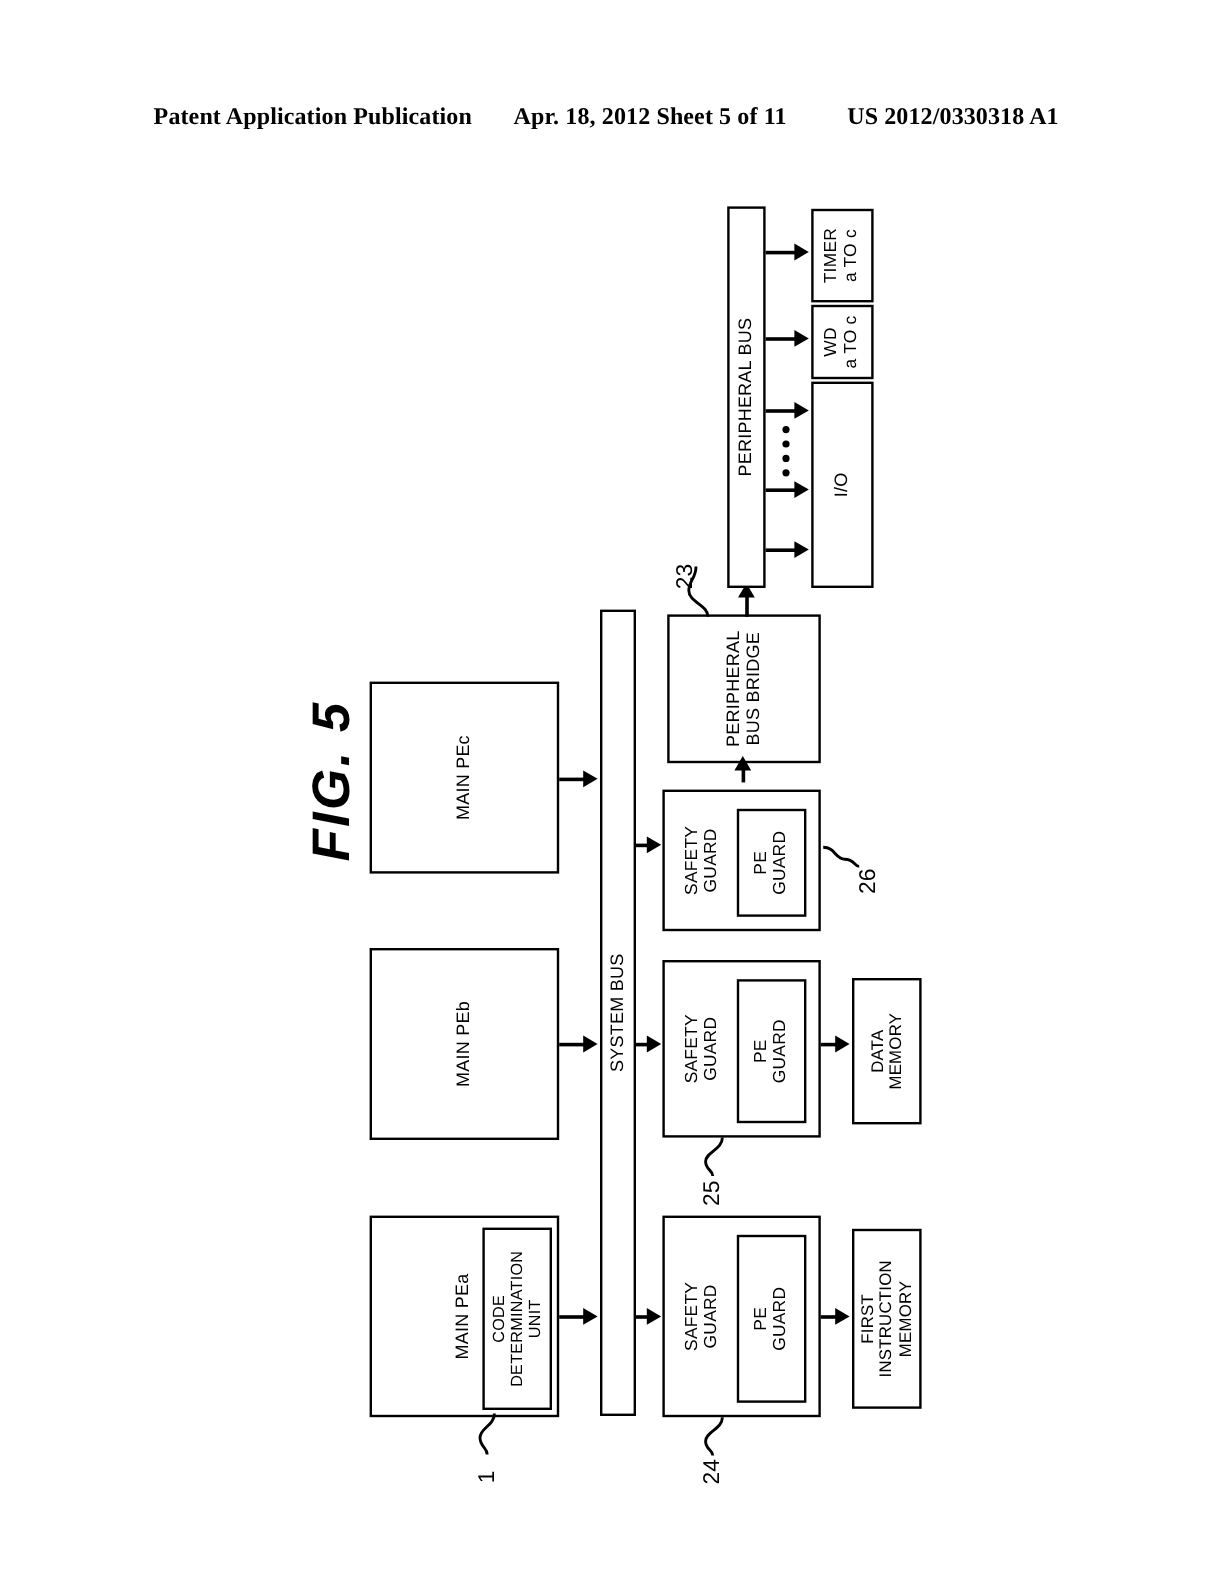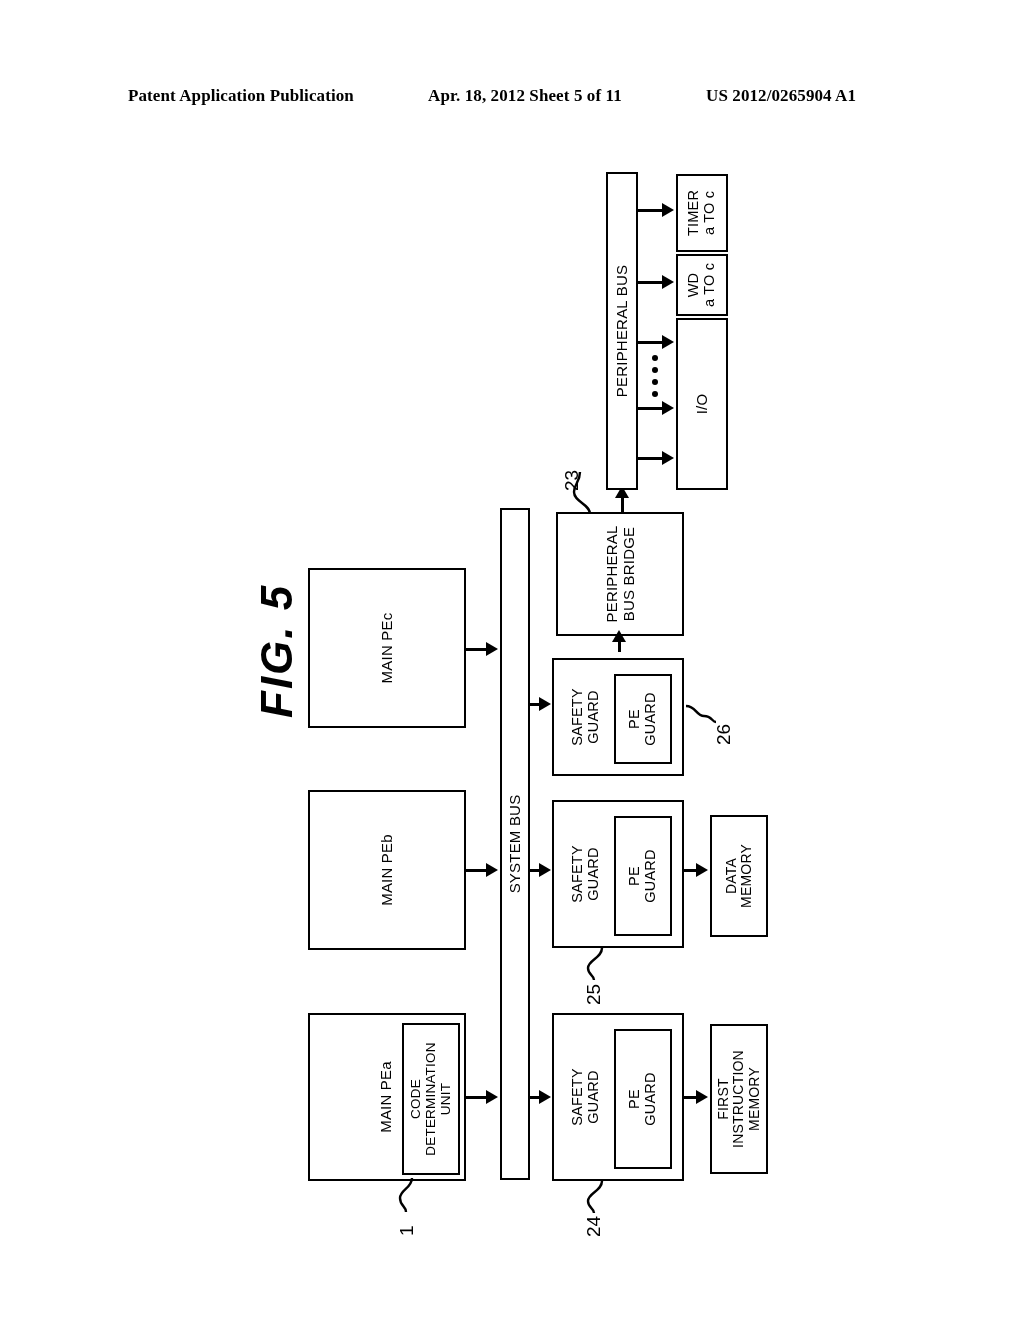--- a/index.html
+++ b/index.html
@@ -19,21 +19,21 @@
 
   
   #page-header {
     position: absolute;
     left: 0;
     top: 86px;
     width: 1024px;
     height: 26px;
     font-family: "Liberation Serif", serif;
     font-weight: bold;
-    font-size: 17px;
+    font-size: 20px;
     letter-spacing: 0.1px;
     white-space: nowrap;
   }
   #page-header .hdr-pub   { position: absolute; left: 128px;  top: 0; }
   #page-header .hdr-date  { position: absolute; left: 428px;  top: 0; }
   #page-header .hdr-num   { position: absolute; left: 706px;  top: 0; }
 
   
   #figure {
     position: absolute;
@@ -120,21 +120,21 @@
   }
 
   svg.leader { position: absolute; overflow: visible; }
 </style>
 </head>
 <body>
 
 <div id="page-header">
   <span class="hdr-pub">Patent Application Publication</span>
   <span class="hdr-date">Apr. 18, 2012   Sheet 5 of 11</span>
-  <span class="hdr-num">US 2012/0265904 A1</span>
+  <span class="hdr-num">US 2012/0330318 A1</span>
 </div>
 
 <div id="figure">
 
   <div id="fig-title" style="left:180px; top:590px; width:200px; height:56px;">FIG. 5</div>
 
   <div class="box" style="left:308px; top:1013px; width:158px; height:168px;">
     <div class="lbl" style="left:76px; top:50%; font-size:15px;">MAIN PEa</div>
     <div class="box inner" style="left:92px; top:8px; width:58px; height:152px;">
       <div class="lbl" style="font-size:13.5px;">CODE

